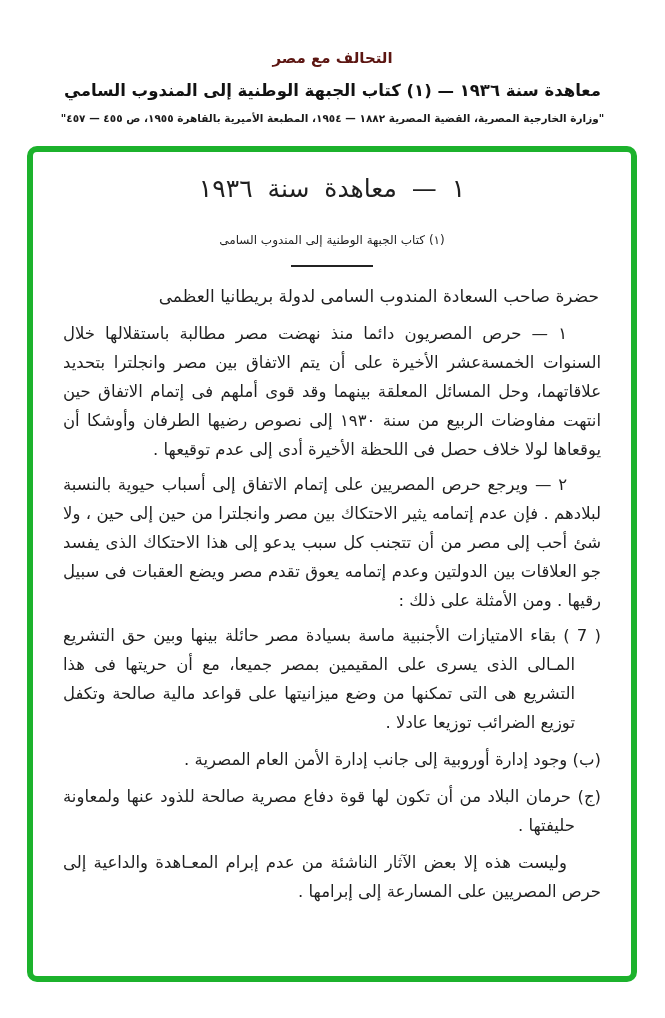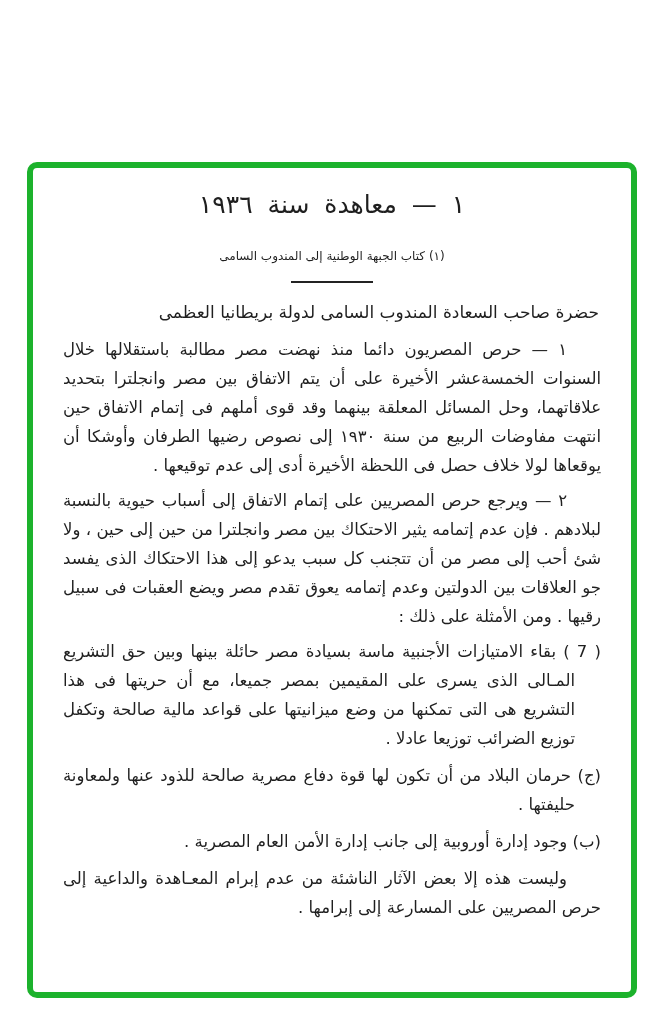--- a/index.html
+++ b/index.html
@@ -44,21 +44,21 @@
     font-weight: bold;
     color: #1a1a1a;
     margin-top: 9px;
     line-height: 14px;
     white-space: nowrap;
   }
   
   .scan-box {
     position: absolute;
     left: 27px;
-    top: 162px;
+    top: 146px;
     width: 610px;
     height: 836px;
     box-sizing: border-box;
     border: 6px solid var(--frame-green, #1cb22c);
     border-radius: 10px;
     background: #ffffff;
     padding: 14px 30px 0 30px;
     overflow: hidden;
   }
   .s-title {
@@ -101,36 +101,41 @@
     padding-right: 26px;
     text-indent: -26px;
   }
   .gap { margin-top: 8px; }
 </style>
 </head>
 <body>
 
 <div class="page">
 
+  <header class="doc-header">
+    <div class="h-cat">التحالف مع مصر</div>
+    <div class="h-title">معاهدة سنة ١٩٣٦ — (١) كتاب الجبهة الوطنية إلى المندوب السامي</div>
+    <div class="h-src">"وزارة الخارجية المصرية، القضية المصرية ١٨٨٢ — ١٩٥٤، المطبعة الأميرية بالقاهرة ١٩٥٥، ص ٤٥٥ — ٤٥٧"</div>
+  </header>
 
   <section class="scan-box">
     <h1 class="s-title">١ — معاهدة سنة ١٩٣٦</h1>
     <h2 class="s-subtitle">(١) كتاب الجبهة الوطنية إلى المندوب السامى</h2>
     <div class="rule"></div>
 
     <p class="salutation">حضرة صاحب السعادة المندوب السامى لدولة بريطانيا العظمى</p>
 
     <p class="para indent first">١ — حرص المصريون دائما منذ نهضت مصر مطالبة باستقلالها خلال السنوات الخمسةعشر الأخيرة على أن يتم الاتفاق بين مصر وانجلترا بتحديد علاقاتهما، وحل المسائل المعلقة بينهما وقد قوى أملهم فى إتمام الاتفاق حين انتهت مفاوضات الربيع من سنة ١٩٣٠ إلى نصوص رضيها الطرفان وأوشكا أن يوقعاها لولا خلاف حصل فى اللحظة الأخيرة أدى إلى عدم توقيعها .</p>
 
     <p class="para indent">٢ — ويرجع حرص المصريين على إتمام الاتفاق إلى أسباب حيوية بالنسبة لبلادهم . فإن عدم إتمامه يثير الاحتكاك بين مصر وانجلترا من حين إلى حين ، ولا شئ أحب إلى مصر من أن تتجنب كل سبب يدعو إلى هذا الاحتكاك الذى يفسد جو العلاقات بين الدولتين وعدم إتمامه يعوق تقدم مصر ويضع العقبات فى سبيل رقيها . ومن الأمثلة على ذلك :</p>
 
     <p class="para hang">( 7 ) بقاء الامتيازات الأجنبية ماسة بسيادة مصر حائلة بينها وبين حق التشريع المـالى الذى يسرى على المقيمين بمصر جميعا، مع أن حريتها فى هذا التشريع هى التى تمكنها من وضع ميزانيتها على قواعد مالية صالحة وتكفل توزيع الضرائب توزيعا عادلا .</p>
 
+    <p class="para hang gap">(ب) وجود إدارة أوروبية إلى جانب إدارة الأمن العام المصرية .</p>
+
     <p class="para hang gap">(ج) حرمان البلاد من أن تكون لها قوة دفاع مصرية صالحة للذود عنها ولمعاونة حليفتها .</p>
-
-    <p class="para hang gap">(ب) وجود إدارة أوروبية إلى جانب إدارة الأمن العام المصرية .</p>
 
 
     <p class="para indent gap">وليست هذه إلا بعض الآثار الناشئة من عدم إبرام المعـاهدة والداعية إلى حرص المصريين على المسارعة إلى إبرامها .</p>
 
   </section>
 
 </div>
 
 </body></html>

